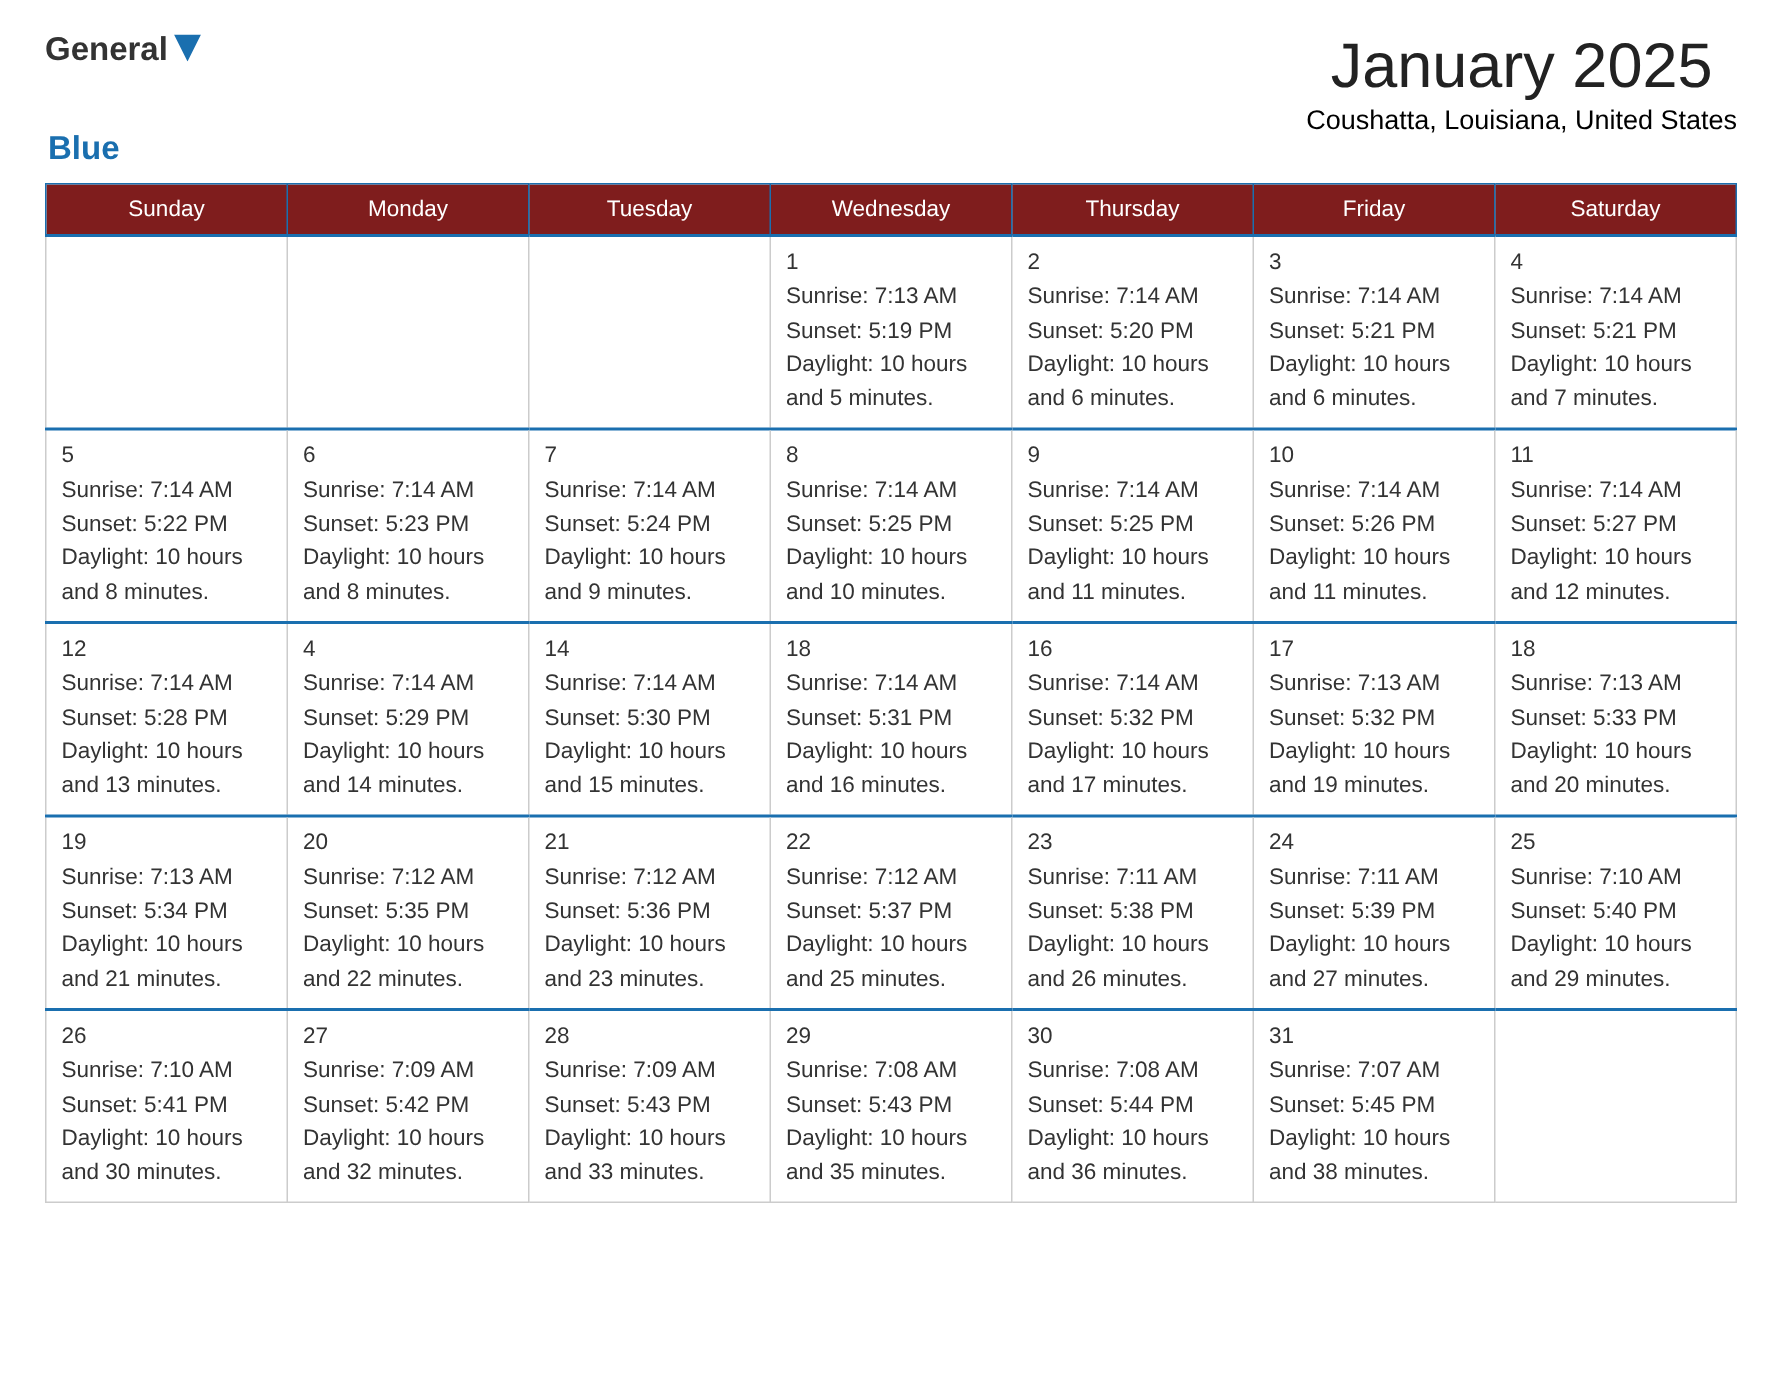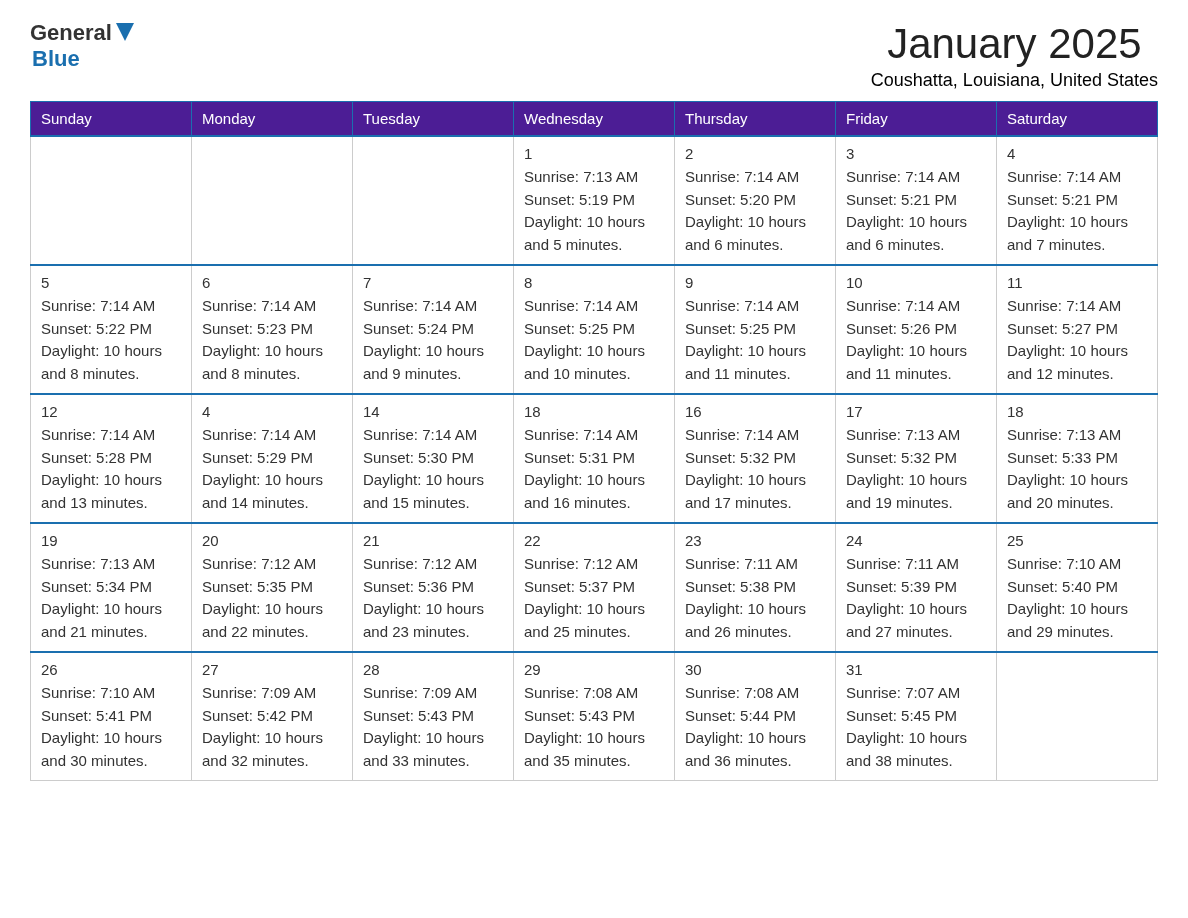--- a/index.html
+++ b/index.html
@@ -33,26 +33,26 @@
       font-size: 18px;
       color: #000000;
       margin-top: 2px;
     }
     .calendar {
       width: 100%;
       border-collapse: collapse;
       margin-top: 10px;
     }
     .calendar th {
-      background-color: #4c1d95;
+      background-color: #7f1d1d;
       color: #fff;
       font-size: 15px;
       font-weight: normal;
       padding: 8px 10px;
-      text-align: left;
+      text-align: center;
       border: 1px solid #1a6faf;
     }
     .calendar td {
       border: 1px solid #ccc;
       border-top: 2px solid #1a6faf;
       padding: 8px 10px;
       vertical-align: top;
       width: calc(100% / 7);
       min-height: 100px;
       font-size: 13px;
@@ -68,20 +68,21 @@
       display: block;
     }
     .day-info {
       font-size: 15px;
       color: #333;
       line-height: 1.5;
     }
     .logo-wrapper {
       display: flex;
       flex-direction: column;
+      gap: 40px;
     }
     .logo-line1 {
       display: flex;
       align-items: center;
     }
     .logo-line2 {
       font-size: 22px;
       font-weight: bold;
       color: #1a6faf;
       margin-left: 2px;

